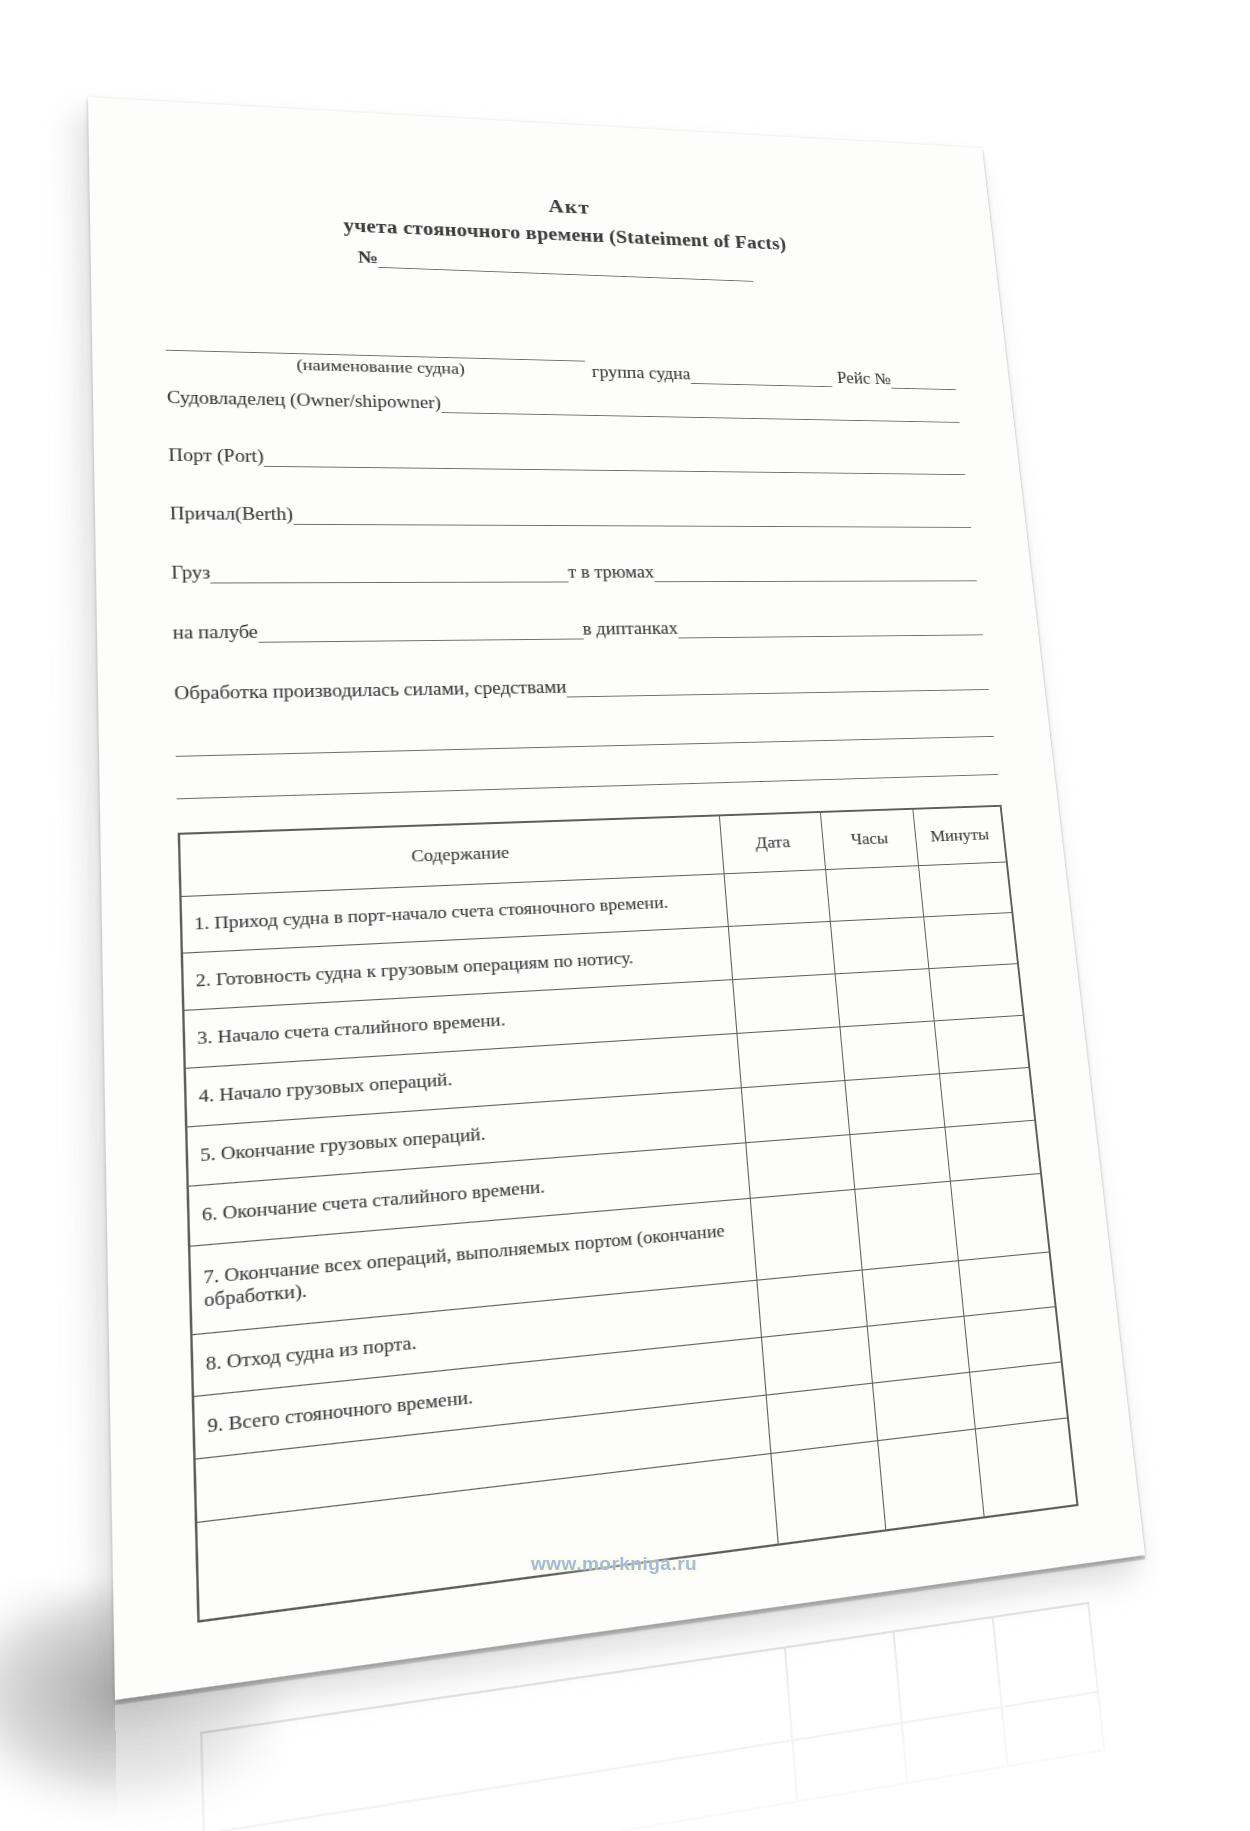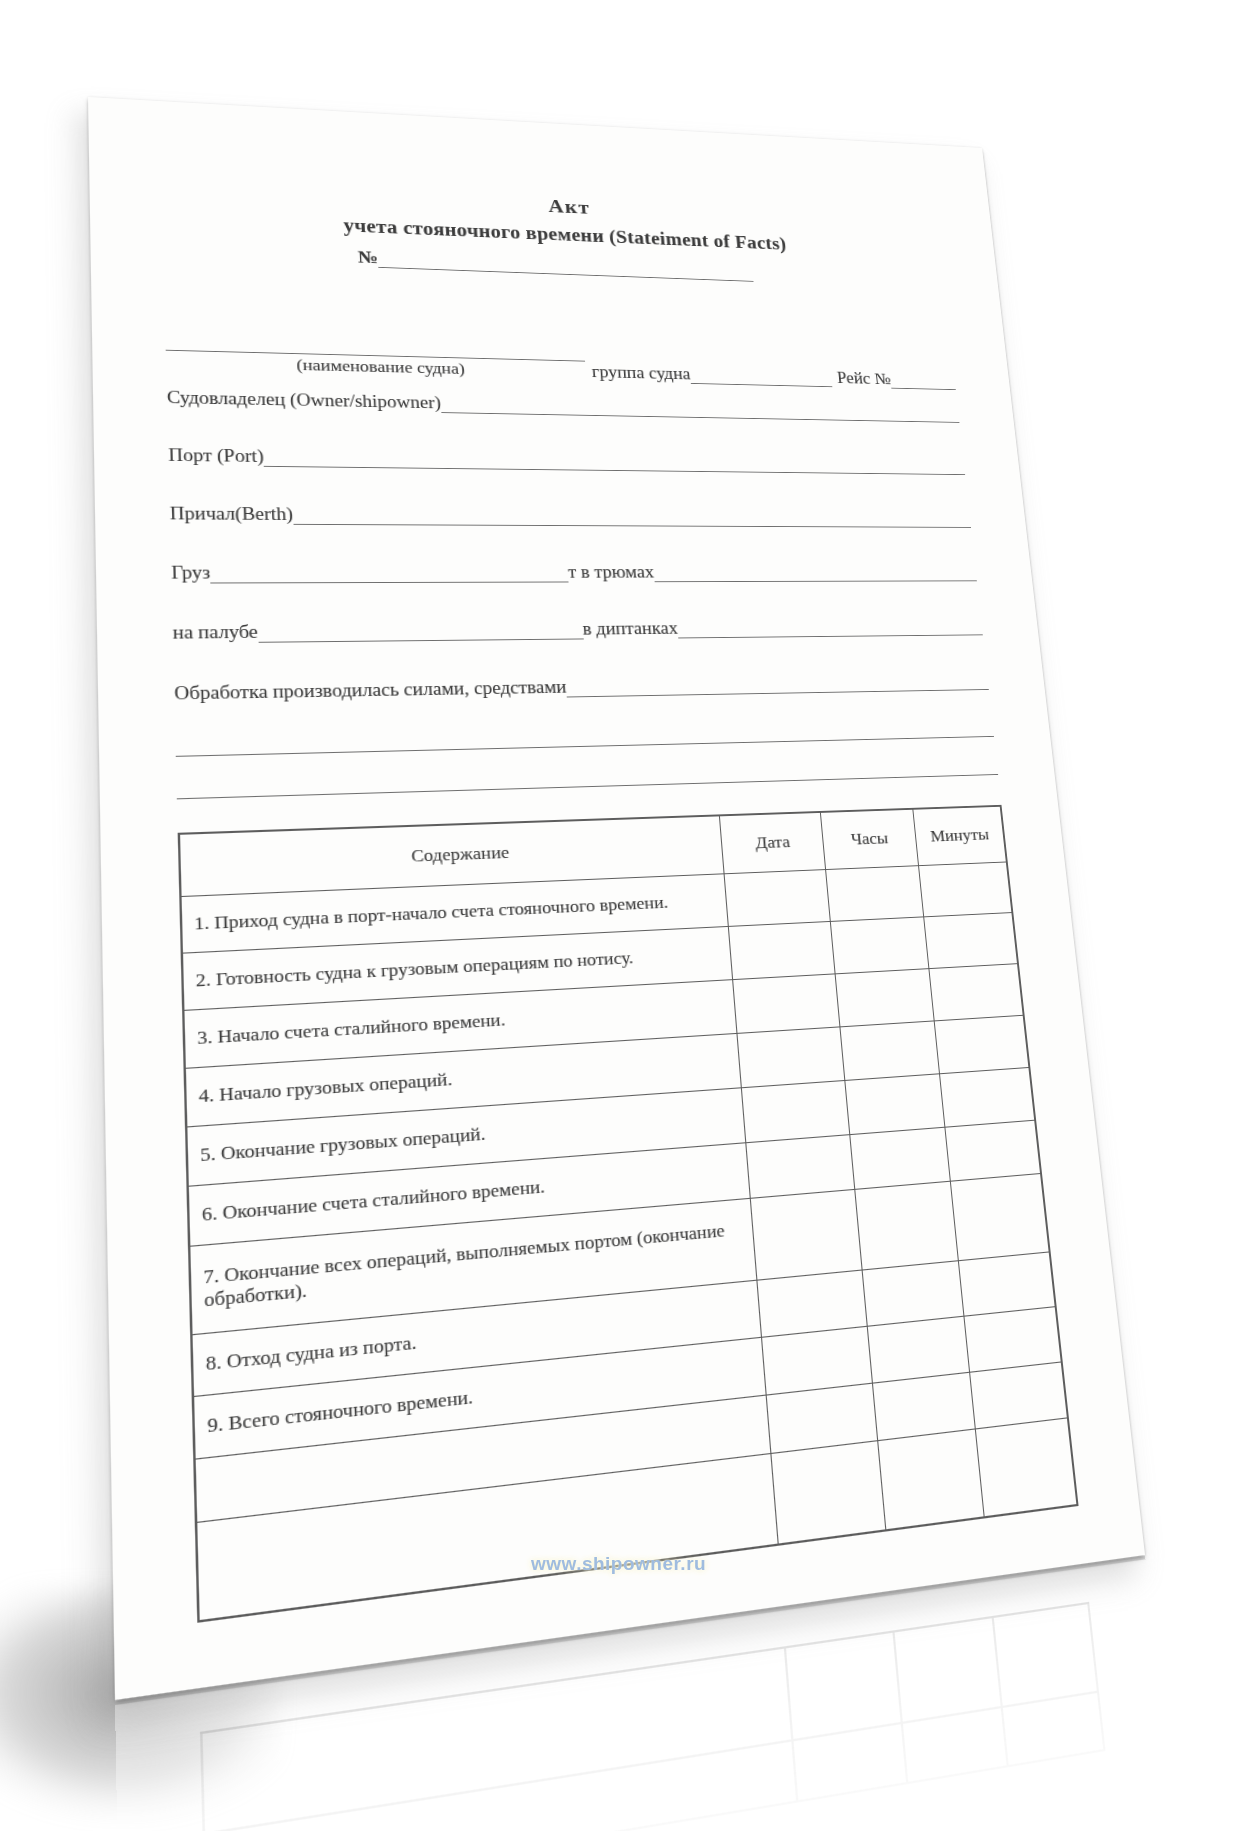--- a/index.html
+++ b/index.html
@@ -220,14 +220,14 @@
           <div class="cell cc"></div>
           <div class="cell cd"></div>
           <div class="cell ch"></div>
           <div class="cell cm"></div>
         </div>
       </div>
 
     </div>
   </div>
 
-  <div class="watermark">www.shipowner.ru</div>
+  <div class="watermark">www.morkniga.ru</div>
 </div>
 
 </body></html>

